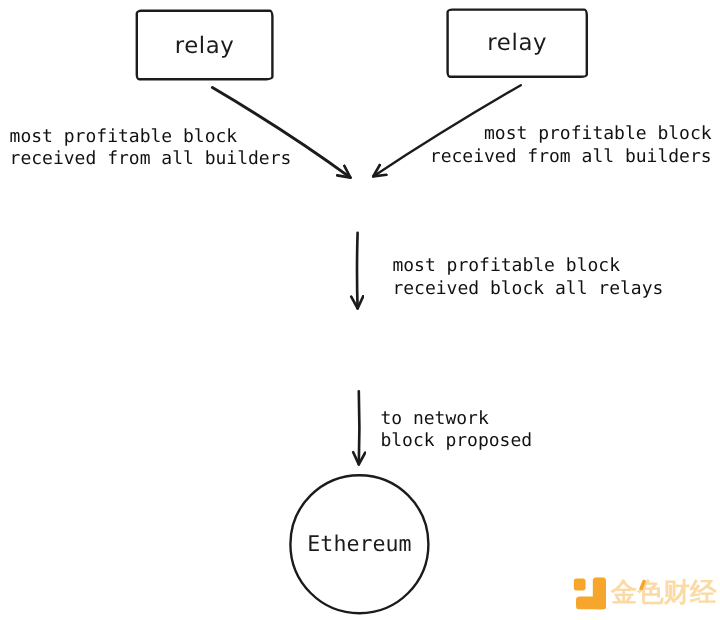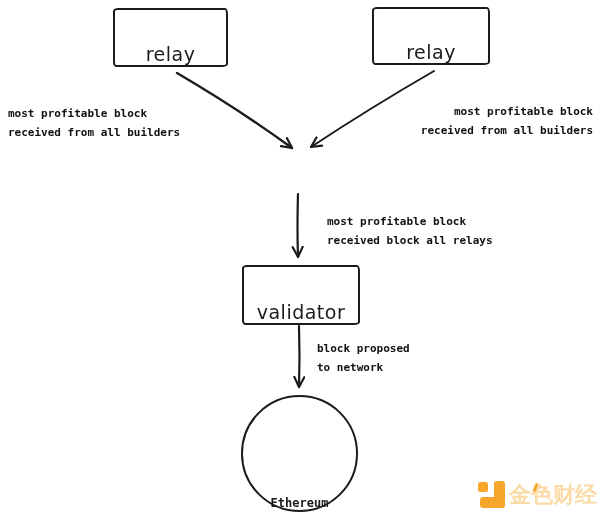--- a/index.html
+++ b/index.html
@@ -13,21 +13,21 @@
     color: #1b1b1b;
   }
   .arrow-layer {
     position: absolute;
     left: 0; top: 0;
     width: 600px; height: 517px;
   }
   .node {
     position: absolute;
     display: flex;
-    align-items: flex-end;
+    align-items: center;
     justify-content: center;
     background: #ffffff;
     border: 2px solid #1b1b1b;
     box-sizing: border-box;
     font-size: 19px;
     letter-spacing: 0.5px;
   }
   .node.rect {
     border-radius: 5px 3px 6px 3px / 3px 6px 3px 5px;
   }
@@ -35,35 +35,35 @@
     border-radius: 50%;
     border-width: 2.5px;
   }
   #node-relay-left  { left: 113px; top: 8px;   width: 115px; height: 59px; }
   #node-relay-right { left: 372px; top: 7px;   width: 118px; height: 58px; }
   #node-mev-boost   { left: 242px; top: 153px; width: 116px; height: 40px; }
   #node-validator   { left: 242px; top: 265px; width: 118px; height: 60px; }
   #node-ethereum    { left: 241px; top: 395px; width: 117px; height: 117px; }
   .mono-label {
     font-family: "DejaVu Sans Mono", monospace;
-    font-weight: bold;
-    font-size: 11px;
+    font-weight: normal;
+    font-size: 15px;
     line-height: 19px;
     color: #111111;
     white-space: nowrap;
   }
   .edge-label { position: absolute; }
   #label-left-builders  { left: 8px;  top: 104px; text-align: left; }
   #label-right-builders { right: 7px; top: 102px; text-align: right; }
   #label-relays         { left: 327px; top: 212px; text-align: left; }
   #label-proposed       { left: 317px; top: 339px; text-align: left; }
   #node-ethereum .node-label {
     font-family: "DejaVu Sans Mono", monospace;
-    font-weight: bold;
-    font-size: 12px;
+    font-weight: normal;
+    font-size: 18px;
     letter-spacing: 0;
   }
   .watermark {
     position: absolute;
     left: 478px;
     top: 481px;
     display: flex;
     align-items: center;
     gap: 4px;
   }
@@ -105,23 +105,20 @@
 
   <div class="node rect" id="node-relay-left">
     <span class="node-label">relay</span>
   </div>
 
   <div class="node rect" id="node-relay-right">
     <span class="node-label">relay</span>
   </div>
 
 
-  <div class="node rect" id="node-validator">
-    <span class="node-label">validator</span>
-  </div>
 
   <div class="node circle" id="node-ethereum">
     <span class="node-label">Ethereum</span>
   </div>
 
   <div class="edge-label mono-label" id="label-left-builders">
     <div>most profitable block</div>
     <div>received from all builders</div>
   </div>
 
@@ -129,22 +126,22 @@
     <div>most profitable block</div>
     <div>received from all builders</div>
   </div>
 
   <div class="edge-label mono-label" id="label-relays">
     <div>most profitable block</div>
     <div>received block all relays</div>
   </div>
 
   <div class="edge-label mono-label" id="label-proposed">
+    <div>to network</div>
     <div>block proposed</div>
-    <div>to network</div>
   </div>
 
   <div class="watermark">
     <svg width="27" height="27" viewBox="0 0 27 27">
       <rect x="0" y="1" width="10" height="10" rx="2.5" fill="#F5A62B"></rect>
       <rect x="16" y="0" width="11" height="27" rx="3" fill="#F5A62B"></rect>
       <rect x="2" y="16" width="25" height="11" rx="3" fill="#F5A62B"></rect>
     </svg>
     <span class="wm-text">金色财经</span>
     <span class="wm-tick"></span>

